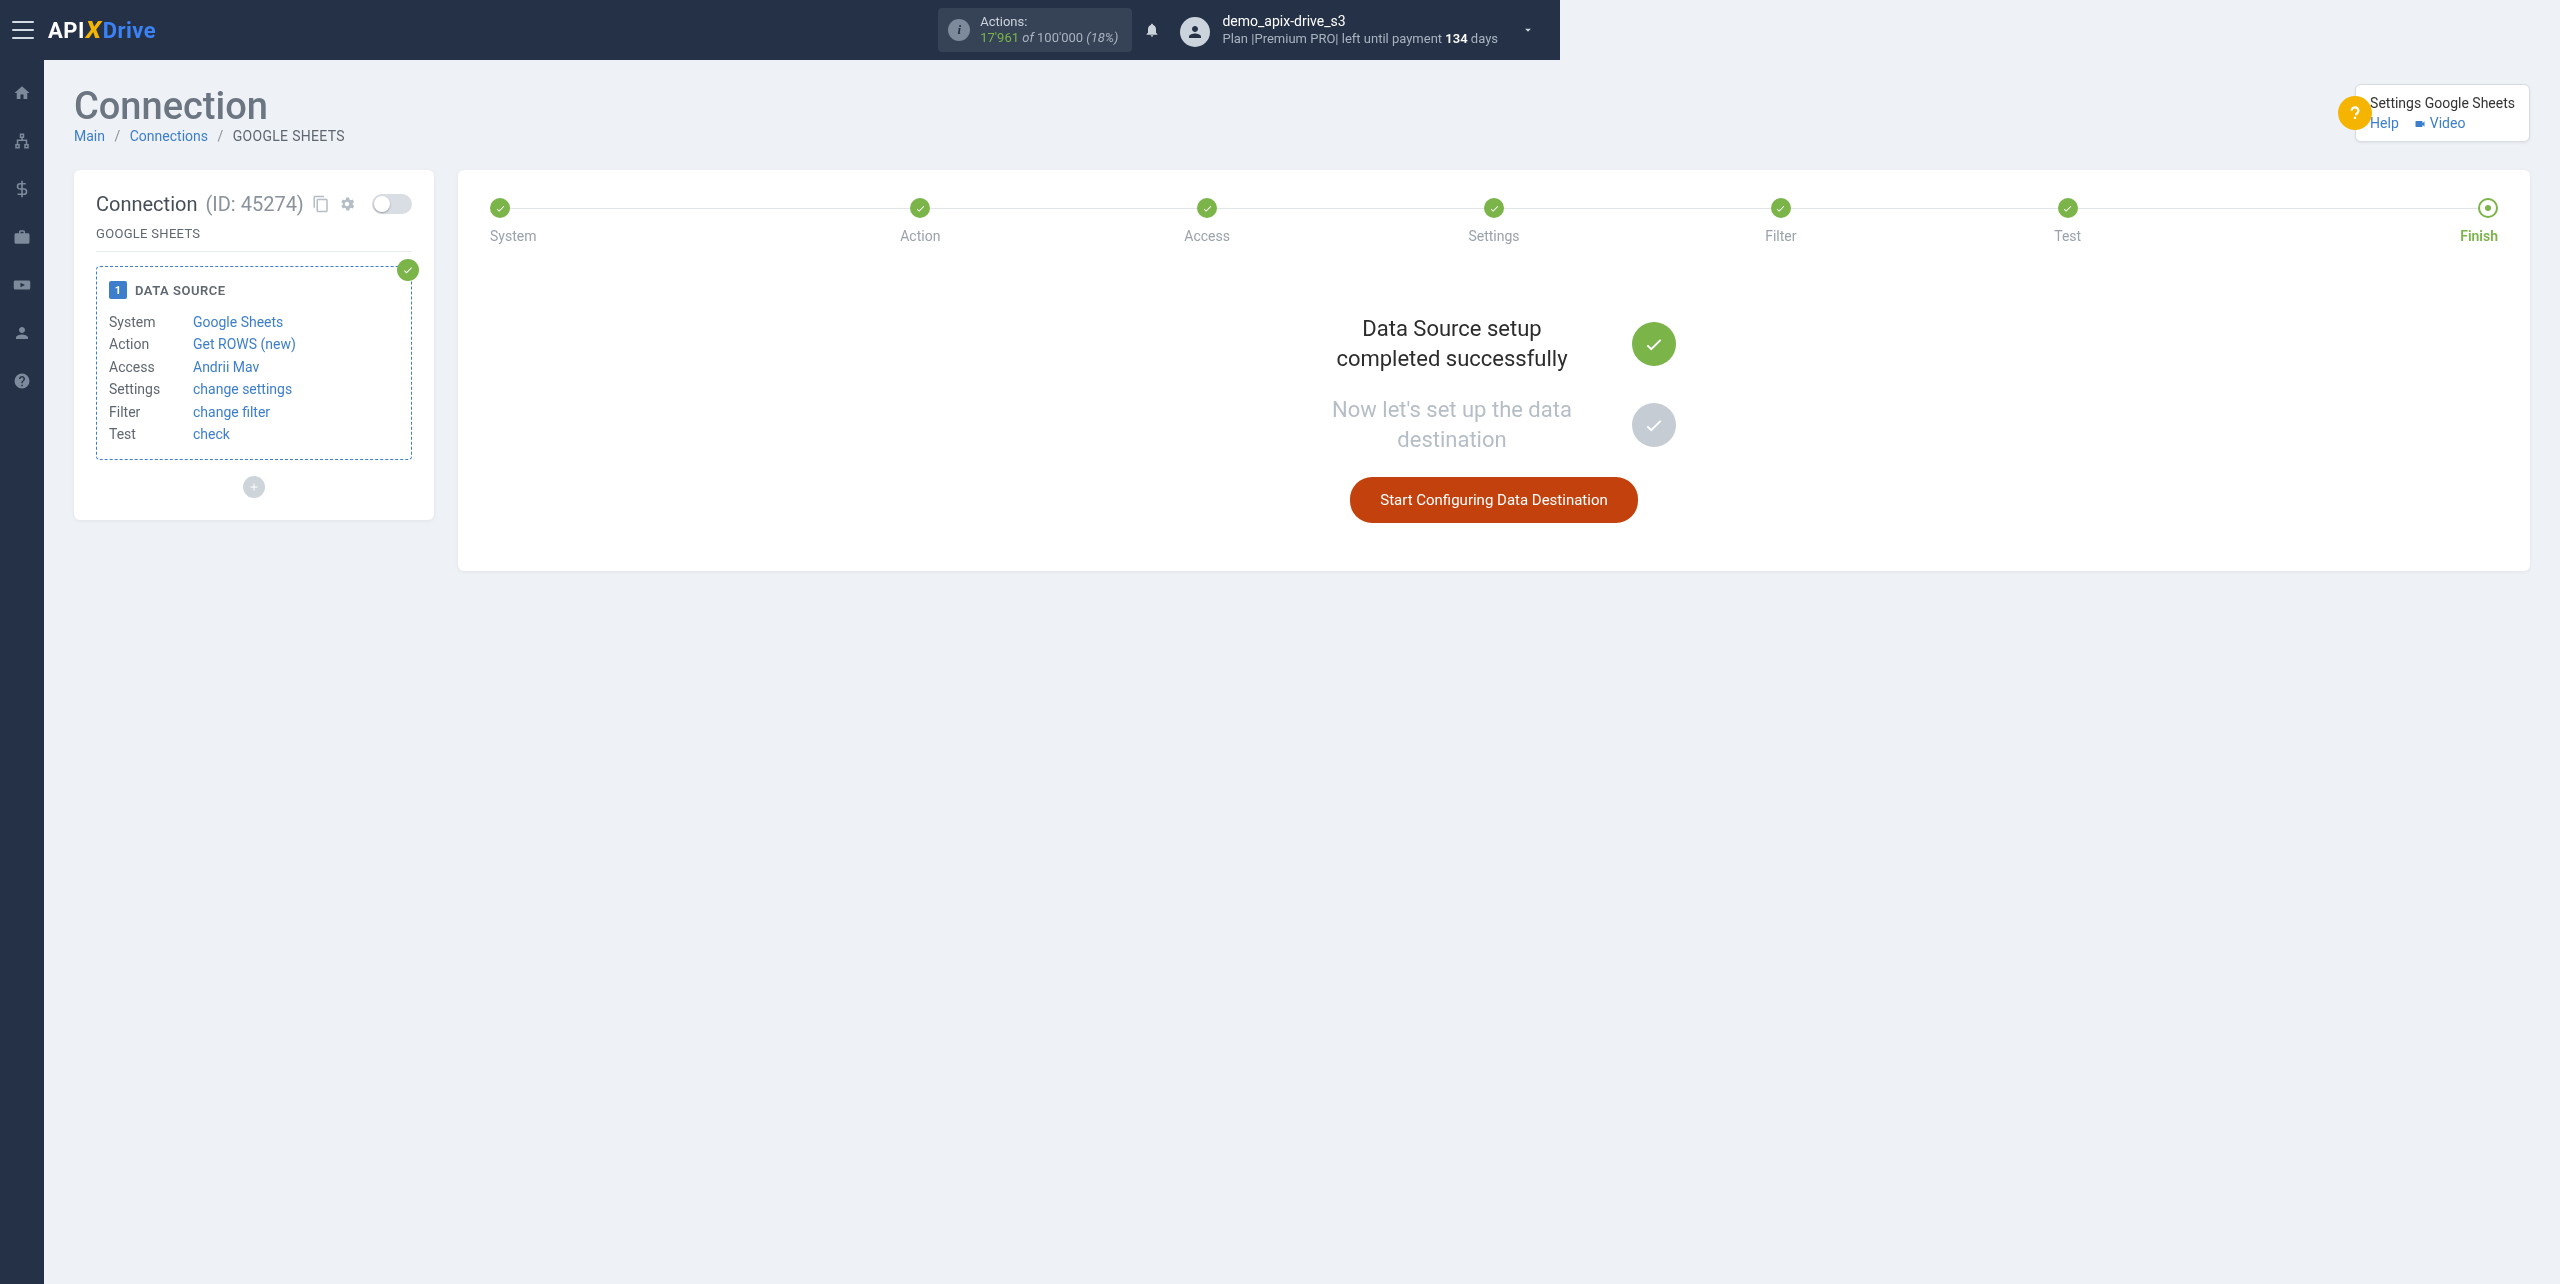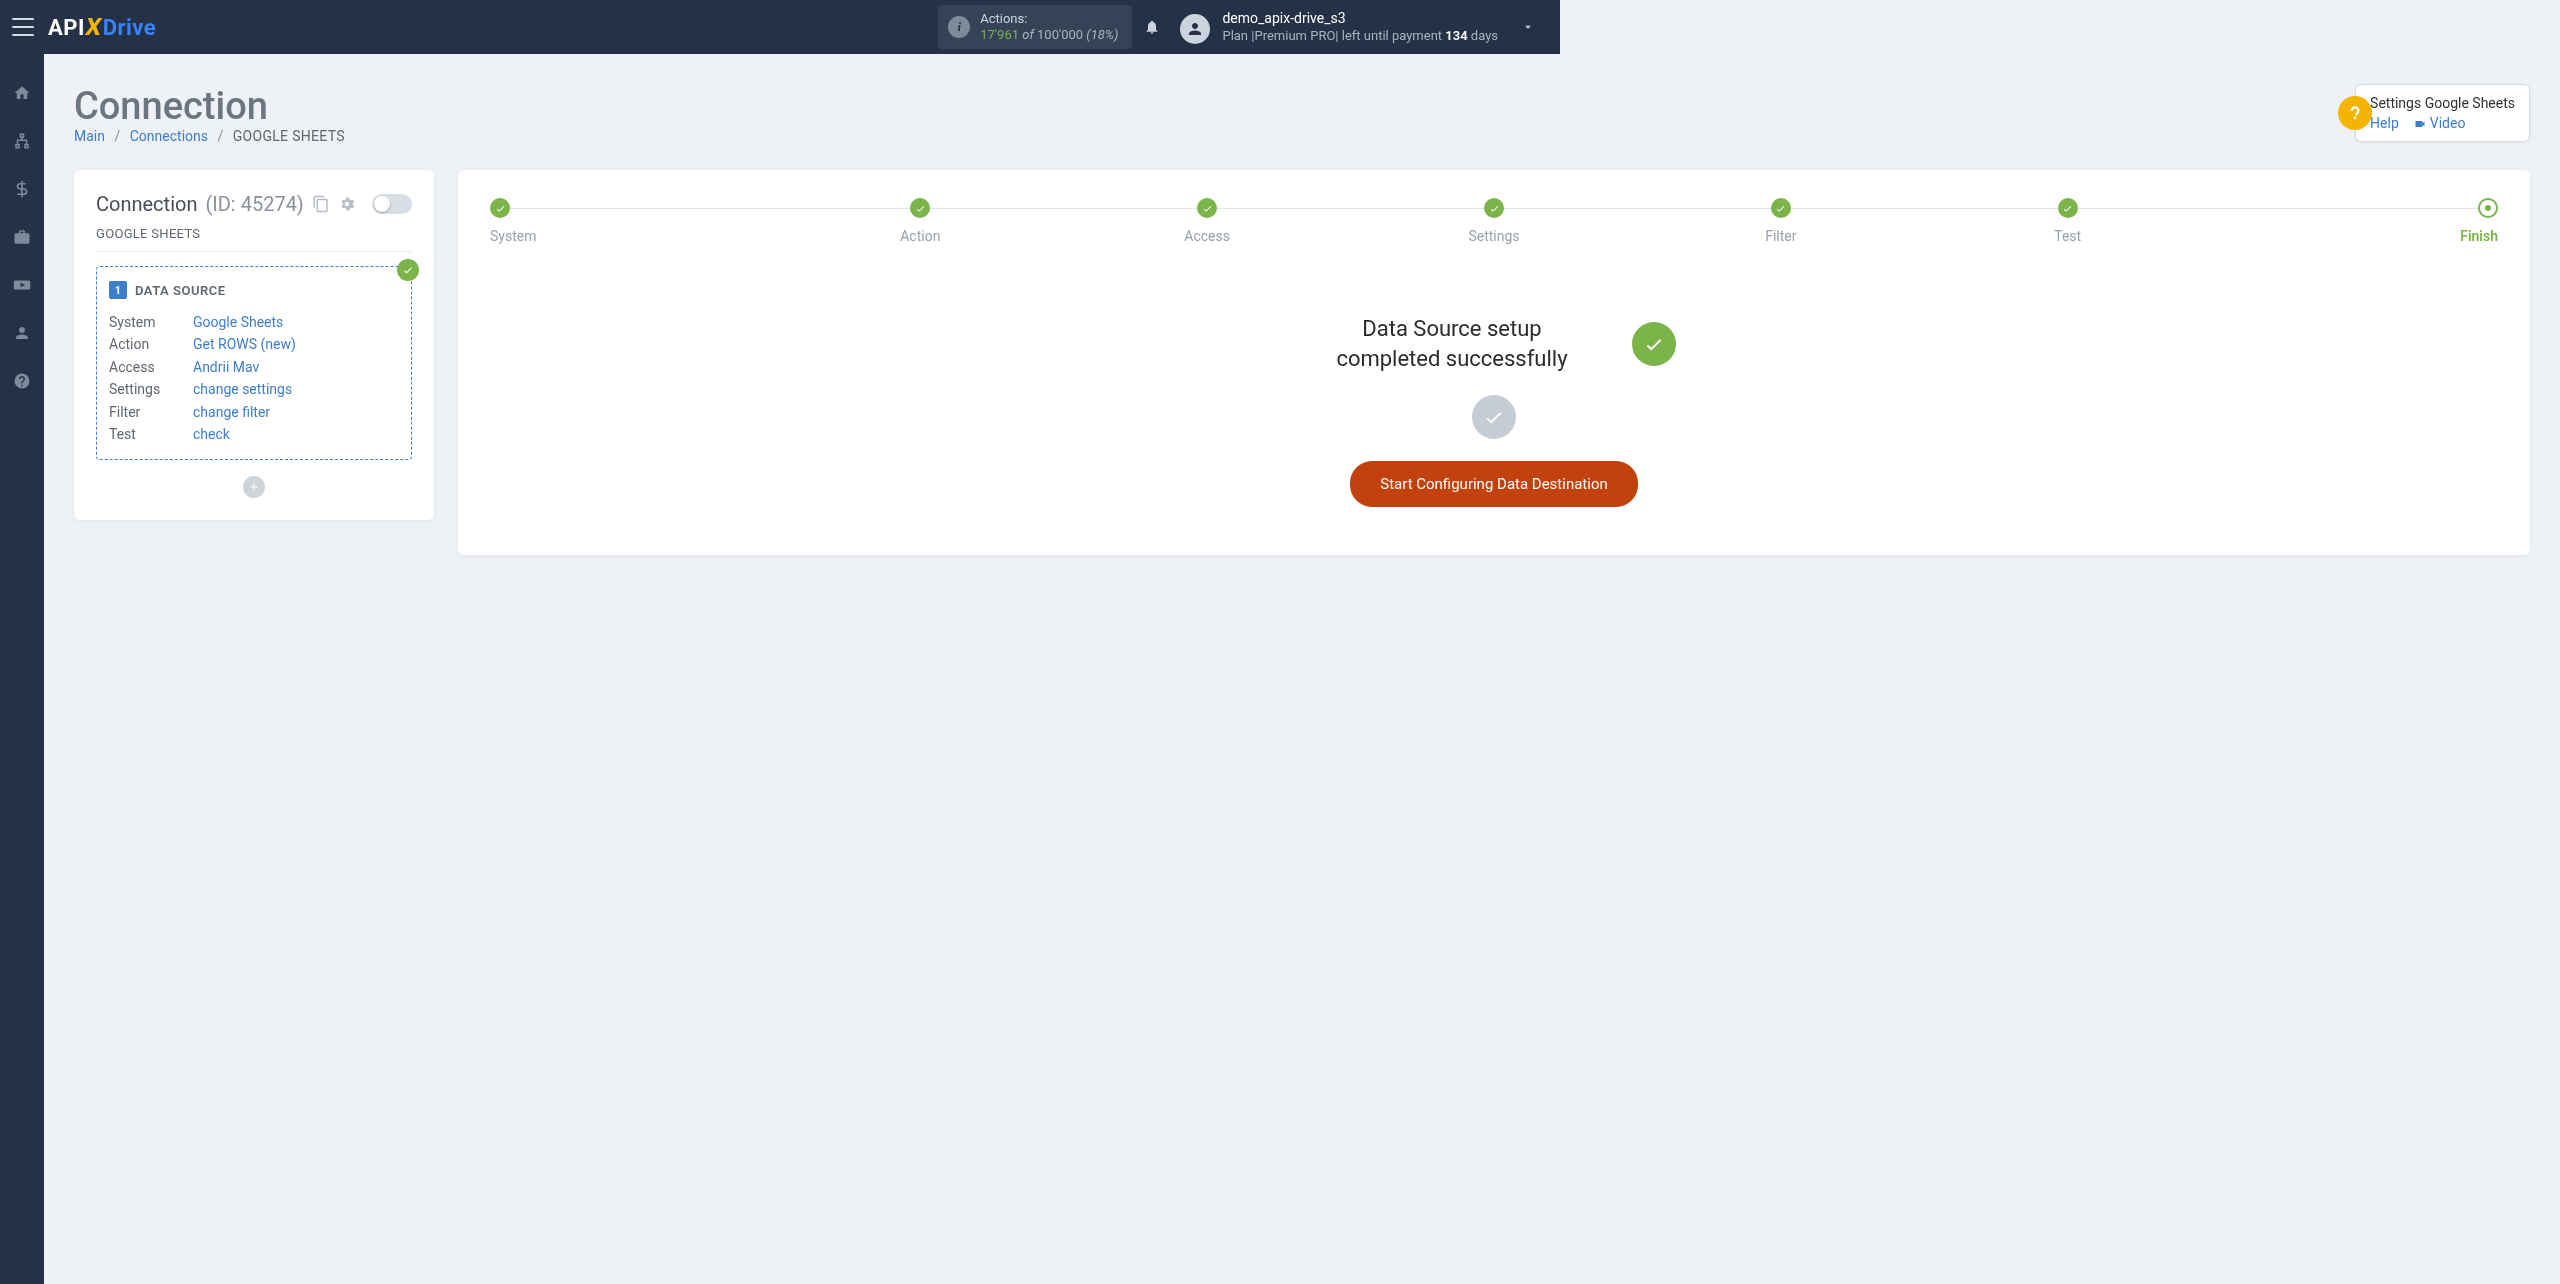--- a/index.html
+++ b/index.html
@@ -1,19 +1,19 @@
 <!DOCTYPE html>
 <html><head>
 <meta charset="utf-8">
 <style>
 * { margin: 0; padding: 0; box-sizing: border-box; font-family: -apple-system, BlinkMacSystemFont, "Segoe UI", Roboto, Helvetica, Arial, sans-serif; }
 body { background: #eef1f5; width: 1560px; height: 784px; overflow: hidden; }
 
 
-.header { height: 54px; background: #253146; display: flex; align-items: center; padding: 0 12px; color: #fff; }
+.header { height: 60px; background: #253146; display: flex; align-items: center; padding: 0 12px; color: #fff; }
 .hamburger { width: 22px; height: 18px; display: flex; flex-direction: column; justify-content: space-between; cursor: pointer; margin-right: 14px; }
 .hamburger span { height: 2px; background: #d5dbe3; border-radius: 1px; }
 .logo { display: flex; align-items: center; font-size: 22px; font-weight: 700; letter-spacing: 0.5px; }
 .logo .api { color: #ffffff; }
 .logo .x { color: #f4b400; font-weight: 800; margin: 0 1px; font-size: 24px; transform: skewX(-10deg); display:inline-block;}
 .logo .drive { color: #3b82f6; }
 .header-spacer { flex: 1; }
 .actions-box { background: #364256; border-radius: 4px; padding: 6px 14px 6px 10px; display: flex; align-items: center; gap: 10px; font-size: 13px; }
 .info-circle { width: 22px; height: 22px; border-radius: 50%; background: #7c8a9c; display: flex; align-items: center; justify-content: center; font-weight: 700; font-style: italic; font-family: Georgia, serif; color: #253146;}
 .actions-lines { display: flex; flex-direction: column; line-height: 1.25; }
@@ -338,20 +338,21 @@
       <div class="result-block">
         <div class="result-row">
           <div class="result-text">Data Source setup completed successfully</div>
           <div class="big-check green">
               <svg viewBox="0 0 24 24">
                 <path d="M9 16.2l-3.5-3.5L4 14.2 9 19.2 20 8.2l-1.5-1.5z"></path>
               </svg>
             </div>
         </div>
         <div class="result-row">
+          <div class="result-text muted">Now let's set up the data destination</div>
           <div class="big-check gray">
               <svg viewBox="0 0 24 24">
                 <path d="M9 16.2l-3.5-3.5L4 14.2 9 19.2 20 8.2l-1.5-1.5z"></path>
               </svg>
             </div>
         </div>
         <button class="cta">Start Configuring Data Destination</button>
       </div>
     </div>
   </div>

